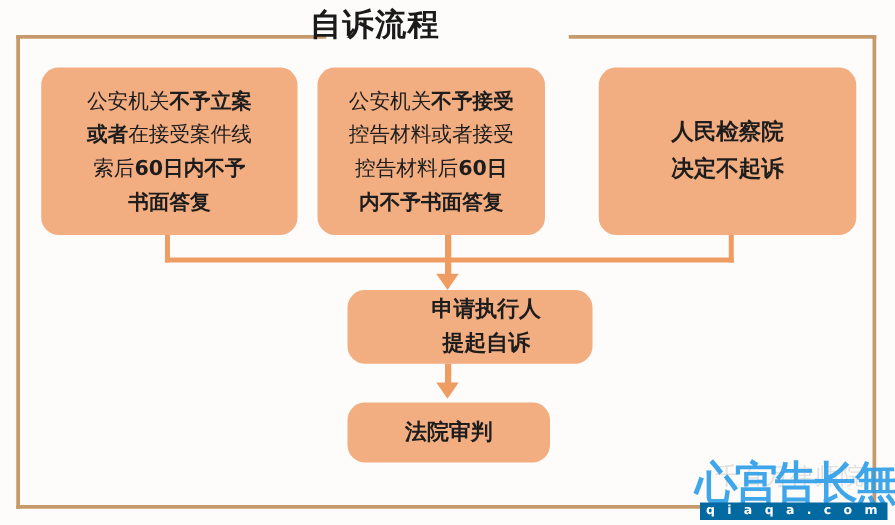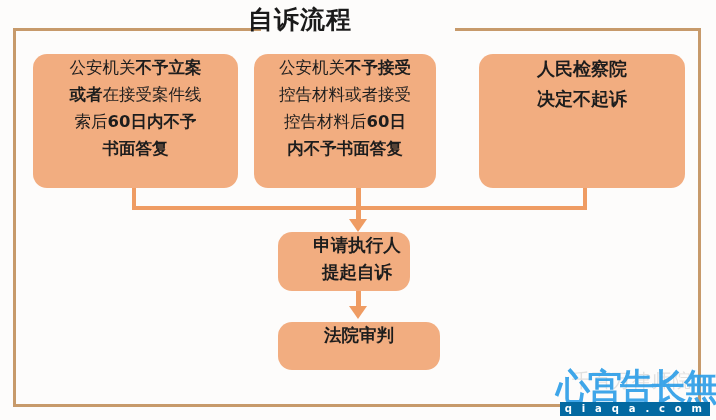--- a/index.html
+++ b/index.html
@@ -45,39 +45,39 @@
     white-space: nowrap;
   }
 
   
   .node {
     position: absolute;
     background: #f2ad80;
     border-radius: 14px;
     color: #1d1d1d;
     display: flex;
-    align-items: flex-start;
+    align-items: center;
     justify-content: center;
     text-align: center;
     box-sizing: border-box;
   }
   .node .txt {
     font-size: 16.5px;
     line-height: 27px;
     padding: 0 7px;
   }
   .node .txt b { font-weight: bold; }
   .node .txt span.reg { font-weight: normal; }
 
   .node-a { left: 33px;  top: 54px;  width: 205px; height: 134px; }
   .node-b { left: 254px; top: 54px;  width: 182px; height: 134px; }
   .node-c { left: 479px; top: 54px;  width: 206px; height: 134px; }
   .node-c .txt { font-size: 18px; line-height: 30px; font-weight: bold; }
 
-  .node-d { left: 278px; top: 232px; width: 132px; height: 59px; padding-left: 26px; }
+  .node-d { left: 278px; top: 232px; width: 196px; height: 59px; padding-left: 26px; }
   .node-d .txt { font-size: 17.5px; line-height: 27px; font-weight: bold; }
 
   .node-e { left: 278px; top: 322px; width: 162px; height: 48px; }
   .node-e .txt { font-size: 17.5px; line-height: 27px; font-weight: bold; }
 
   
   .conn {
     position: absolute;
     background: #ef9c63;
   }

